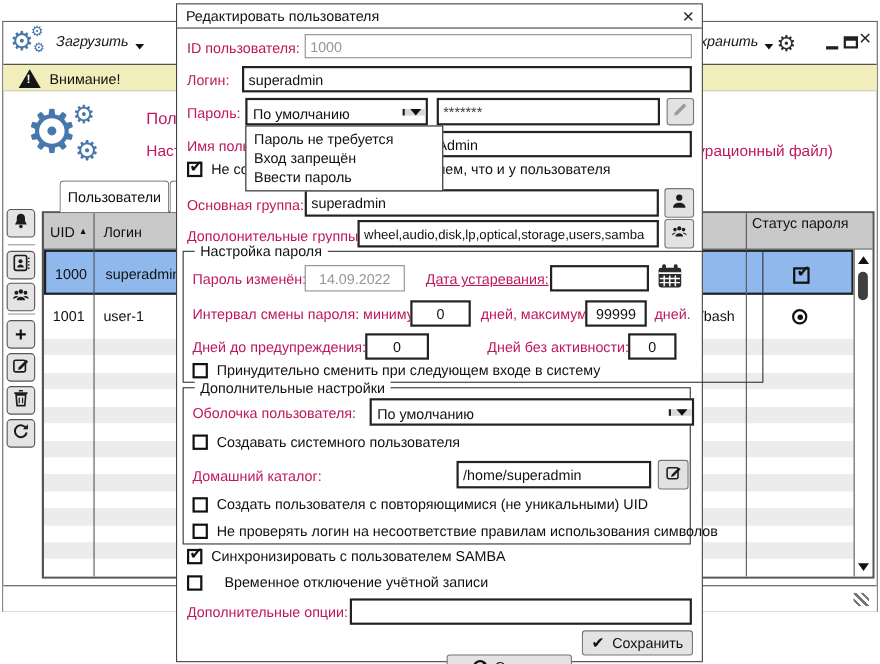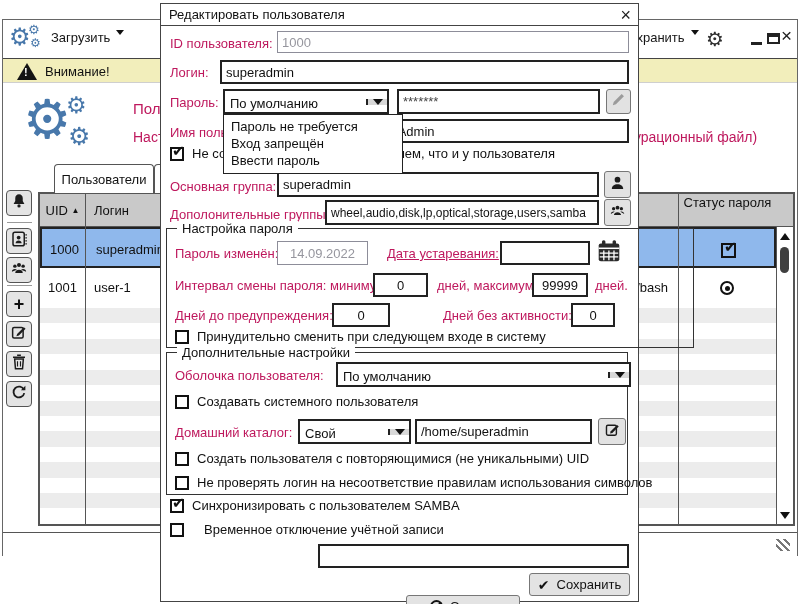--- a/index.html
+++ b/index.html
@@ -4,21 +4,21 @@
 <style>
   * { margin:0; padding:0; box-sizing:border-box; }
   html,body { width:800px; height:604px; background:#fff; }
   body { font-family:"Liberation Sans","DejaVu Sans",sans-serif; color:#111; }
   .page { position:relative; width:800px; height:604px; overflow:hidden; background:#fff; }
 
   
   .mw { position:absolute; left:2px; top:19px; width:796px; height:537px; border:1px solid #666; background:#fff; }
   .lbl { position:absolute; font-size:13px; white-space:nowrap; color:#be185d; }
   .gearglyph { font-family:"DejaVu Sans",sans-serif; line-height:1; color:#4878ab; position:absolute; }
-  .tbtn { position:absolute; font-size:13px; color:#151515; display:flex; align-items:flex-start; gap:6px; cursor:default; }
+  .tbtn { position:absolute; font-size:13px; color:#151515; display:flex; align-items:flex-end; gap:6px; cursor:default;font-style:italic; }
   .tri-down { width:0; height:0; border-left:5px solid transparent; border-right:5px solid transparent; border-top:6px solid #111; }
   .tri-down.sm { border-left-width:4px; border-right-width:4px; border-top-width:5px; }
   .settings-gear { position:absolute; font-family:"DejaVu Sans",sans-serif; font-size:20px; color:#2d2d2d; line-height:1; }
   .win-min { position:absolute; width:11px; height:3px; background:#222; }
   .win-max { position:absolute; width:13px; height:11px; border:2px solid #222; border-top:4px solid #222; background:#fff; }
   .win-x { position:absolute; font-size:19px; line-height:1; color:#222; }
 
   .warnbar { position:absolute; left:0; top:38px; width:100%; height:25px; background:#f2eebb; border-top:1px solid #444; border-bottom:1px solid #cfcfcf; }
   .wtri { position:absolute; left:14px; top:4px; width:0; height:0; border-left:10px solid transparent; border-right:10px solid transparent; border-bottom:17px solid #141414; }
   .wexc { position:absolute; left:21px; top:7px; color:#fff; font-size:11px; font-weight:bold; }
@@ -330,26 +330,20 @@
             <span class="tri-down"></span>
           </span>
       </div>
 
       <div class="cbrow" style="left:8px;top:41px;">
         <span class="cb"></span>
         <span class="cbl">Создавать системного пользователя</span>
       </div>
 
       <div class="lbl" style="left:8px;top:72px;">Домашний каталог:</div>
-      <div class="sel" style="left:131px;top:66px;width:113px;height:25px;">
-        <span class="txt">Свой</span>
-        <span class="arr">
-            <span class="tri-down"></span>
-          </span>
-      </div>
       <input class="inp" style="left: 248px; top: 66px; width: 177px; height: 25px;" value="/home/superadmin">
       <div class="ibtn" style="left:431px;top:65px;width:28px;height:27px;">
         <span><svg viewBox="0 0 24 24">
               <rect x="3.5" y="6" width="14" height="14" rx="2" fill="none" stroke="#1c1c1c" stroke-width="2"></rect>
               <path d="M9.5 14.5l9-9 2.3 2.3-9 9-3.3 1z" fill="#1c1c1c"></path>
             </svg></span>
       </div>
 
       <div class="cbrow" style="left:8px;top:98px;">
         <span class="cb"></span>
@@ -363,20 +357,21 @@
 
     <div class="cbrow" style="left:9px;top:494px;">
       <span class="cb checked"></span>
       <span class="cbl">Синхронизировать с пользователем SAMBA</span>
     </div>
     <div class="cbrow" style="left:9px;top:518px;gap:20px;">
       <span class="cb"></span>
       <span class="cbl">Временное отключение учётной записи</span>
     </div>
 
+    <div class="lbl" style="left:9px;top:545px;">Дополнительные опции:</div>
     <input class="inp" style="left: 157px; top: 540px; width: 311px; height: 24px;" value="">
 
     <div class="btn" style="left:245px;top:569px;width:114px;height:23px;margin-top:22px;">
       <span class="noicon"></span>
       <span>Отмена</span>
     </div>
     <div class="btn" style="left:368px;top:569px;width:101px;height:23px;">
       <span class="chk-glyph">✔</span>
       <span>Сохранить</span>
     </div>

